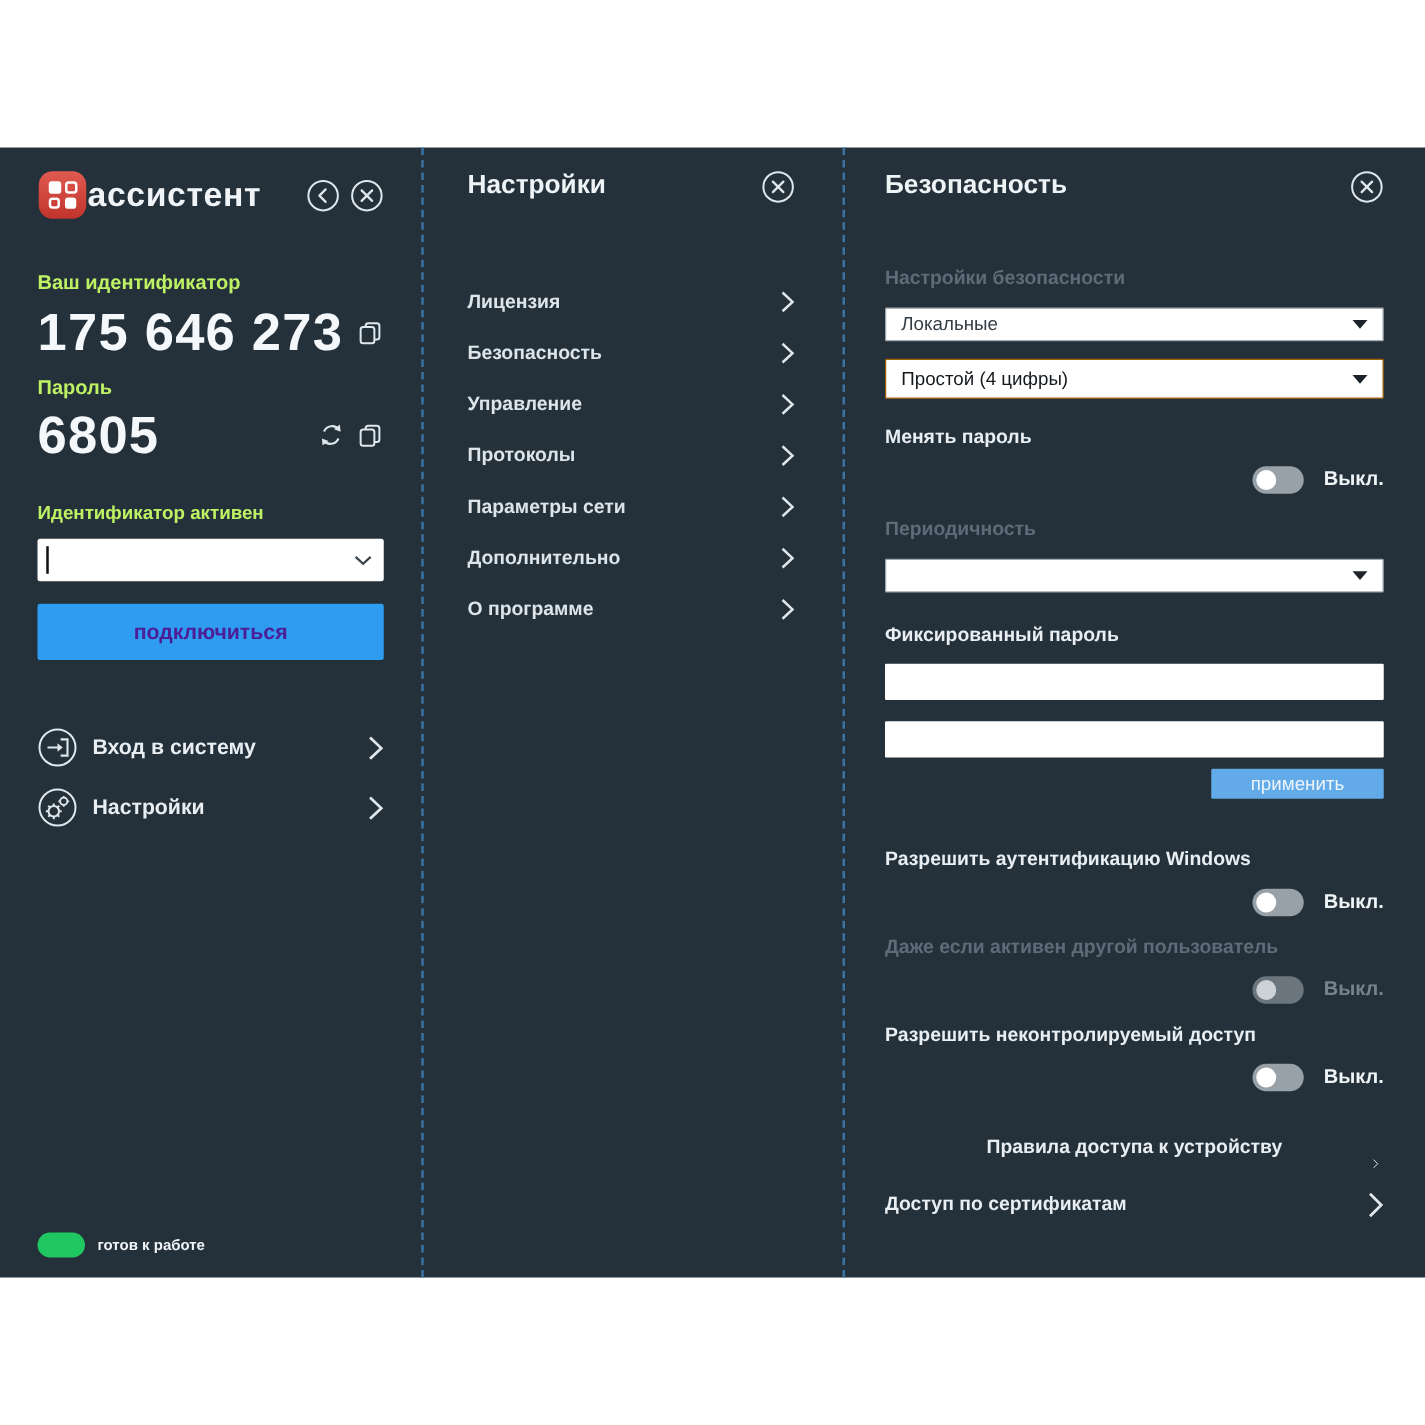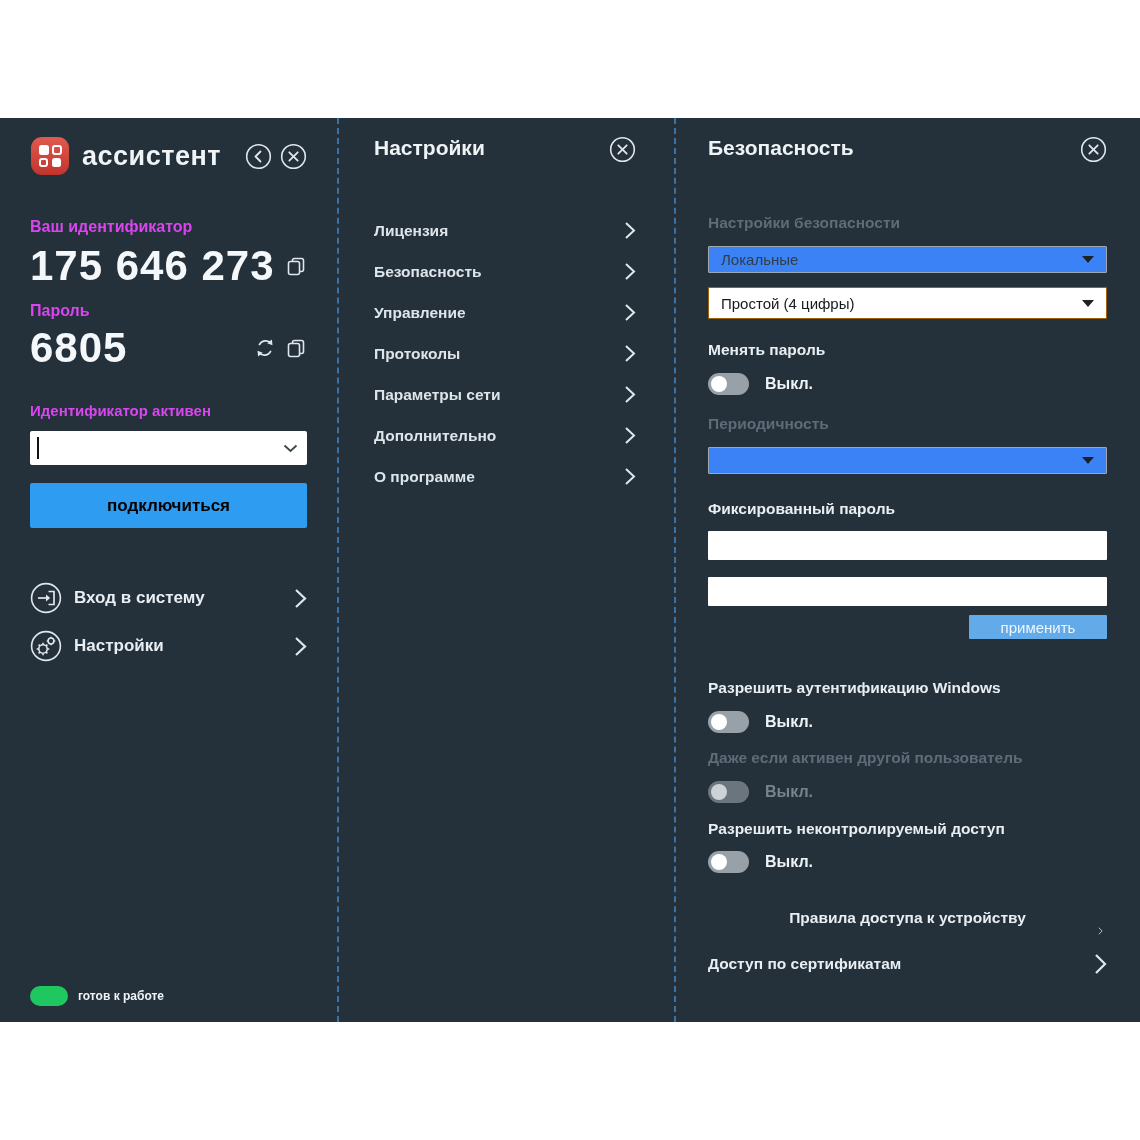--- a/index.html
+++ b/index.html
@@ -6,71 +6,71 @@
   .stage{position:relative;width:1140px;height:1140px;background:#ffffff;overflow:hidden;}
   .app{position:absolute;left:0;top:118px;width:1140px;height:904px;background:#24303a;color:#e8eef2;}
 
   .panel{position:absolute;top:0;height:100%;box-sizing:border-box;}
   .panel-left{left:0;width:337px;padding:18px 30px 16px 30px;}
   .panel-mid{left:337px;width:339px;padding:18px 38px 16px 35px;border-left:2px dashed #3a72a2;border-right:2px dashed #3a72a2;}
   .panel-right{left:678px;width:462px;padding:18px 33px 16px 30px;}
 
   
   .hdr{display:flex;align-items:center;height:40px;}
-  .brand{display:flex;align-items:center;gap:12px;}
+  .brand{display:flex;align-items:center;}
   .brand-name{font-size:27px;font-weight:bold;color:#f0f4f7;letter-spacing:.5px;}
   .hdr-icons{margin-left:auto;display:flex;gap:8px;align-items:center;}
   .cicon{width:27px;height:27px;display:block;cursor:pointer;}
 
   .ptitle-row{display:flex;align-items:flex-start;height:32px;}
   .ptitle{font-size:21px;font-weight:bold;color:#eef3f6;}
   .ptitle-row .cicon{margin-left:auto;}
 
   
-  .flabel{font-size:16px;font-weight:bold;color:#d946ef;}
+  .flabel{font-size:16px;font-weight:bold;color:#bef264;}
   .bigrow{display:flex;align-items:center;}
   .bignum{font-size:42px;font-weight:bold;color:#f5f8fa;letter-spacing:1px;}
   .bigrow .icons{margin-left:auto;display:flex;gap:9px;align-items:center;}
   .sicon{width:22px;height:22px;display:block;cursor:pointer;}
 
   .partner-input{position:relative;margin-top:12px;height:34px;background:#ffffff;border-radius:2px;display:flex;align-items:center;}
   .caret-bar{position:absolute;left:7px;top:6px;width:2px;height:22px;background:#111;}
   .partner-input svg{margin-left:auto;margin-right:9px;display:block;}
   .partner-input input{position:absolute;inset:0;border:none;background:transparent;width:100%;height:100%;padding:0 26px 0 12px;box-sizing:border-box;font-size:16px;outline:none;}
 
-  .connect-btn{margin-top:18px;height:45px;width:100%;background:#2e9cf0;border:none;border-radius:2px;color:#000000;font-size:17px;font-weight:bold;font-family:"Liberation Sans",sans-serif;cursor:pointer;}
+  .connect-btn{margin-top:18px;height:45px;width:100%;background:#2e9cf0;border:none;border-radius:2px;color:#4c1d95;font-size:17px;font-weight:bold;font-family:"Liberation Sans",sans-serif;cursor:pointer;}
 
   .menu{margin-top:46px;}
   .menu-row{display:flex;align-items:center;height:48px;cursor:pointer;}
   .menu-row .micon{width:32px;height:32px;flex:0 0 32px;}
   .menu-row .mlabel{margin-left:12px;font-size:17px;font-weight:bold;color:#e8eef2;}
   .menu-row .chev{margin-left:auto;}
 
   .status-row{position:absolute;left:30px;bottom:16px;display:flex;align-items:center;gap:10px;}
   .status-pill{width:38px;height:20px;border-radius:10px;background:#1ec75f;}
   .status-text{font-size:12px;font-weight:bold;color:#f0f4f7;}
 
   
   .mlist{margin-top:42px;}
-  .m-item{display:flex;align-items:center;height:41px;cursor:pointer;}
+  .m-item{display:flex;align-items:flex-end;height:41px;cursor:pointer;}
   .m-item .lbl{font-size:15.5px;font-weight:bold;color:#dde5ea;}
   .m-item .chev{margin-left:auto;}
 
   
   .sec-label{font-size:15.5px;font-weight:bold;color:#e8eef2;}
   .sec-label.dim{color:#5d6c78;font-weight:bold;}
   .sel{display:flex;align-items:center;box-sizing:border-box;border-radius:1px;cursor:pointer;}
   .sel .val{font-size:15px;}
   .sel .tri{margin-left:auto;width:0;height:0;border-left:6px solid transparent;border-right:6px solid transparent;border-top:7px solid #1c2228;}
-  .sel-grey{height:27px;background:#3b82f6;border:1px solid #a0a7ad;padding:0 12px;}
+  .sel-grey{height:27px;background:#ffffff;border:1px solid #a0a7ad;padding:0 12px;}
   .sel-grey .val{color:#323d45;}
   .sel-white{height:32px;background:#ffffff;border:1px solid #a16207;padding:0 12px;}
   .sel-white .val{color:#151a1e;}
 
-  .toggle-row{display:flex;align-items:center;gap:16px;}
+  .toggle-row{display:flex;align-items:center;gap:16px;justify-content:flex-end;}
   .toggle{position:relative;width:41px;height:22px;border-radius:11px;background:#98a1a8;cursor:pointer;flex:0 0 41px;}
   .toggle .knob{position:absolute;left:3px;top:3px;width:16px;height:16px;border-radius:50%;background:#ffffff;}
   .toggle.disabled{background:#6b757e;}
   .toggle.disabled .knob{background:#ccd2d6;}
   .toggle-state{font-size:16px;font-weight:bold;color:#eef3f6;}
   .toggle-state.dim{color:#77838c;}
 
   .txt-input{display:block;width:100%;height:29px;box-sizing:border-box;border:none;border-radius:1px;background:#ffffff;padding:0 10px;font-size:15px;outline:none;font-family:"Liberation Sans",sans-serif;}
 
   .apply-row{display:flex;justify-content:flex-end;}

